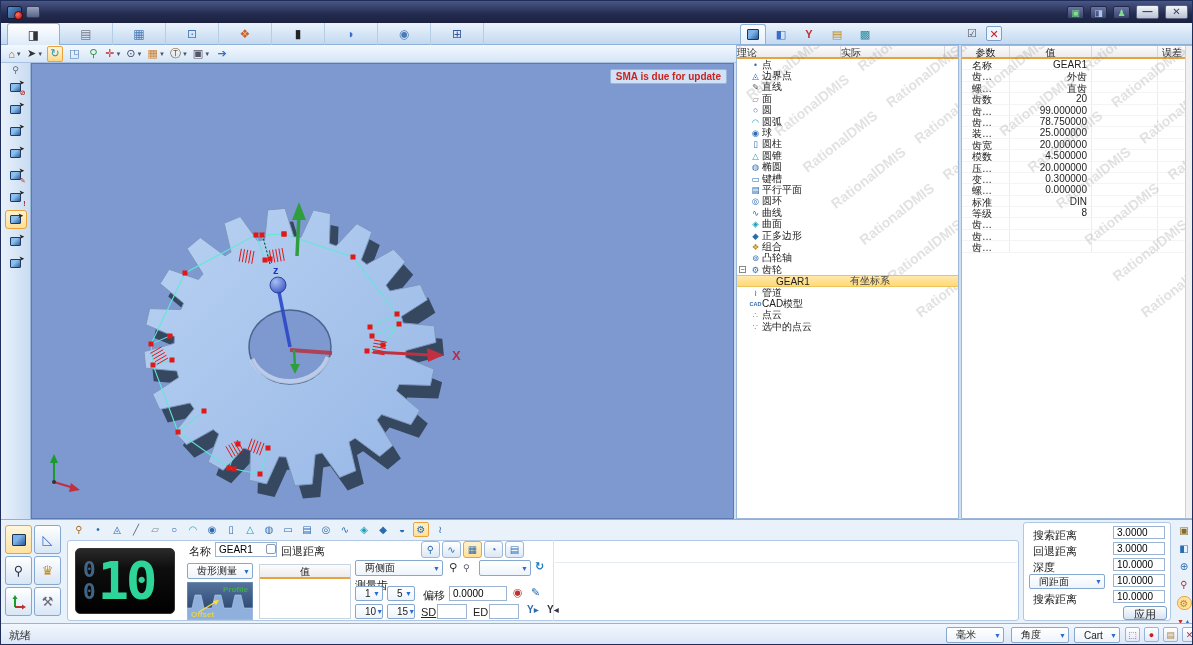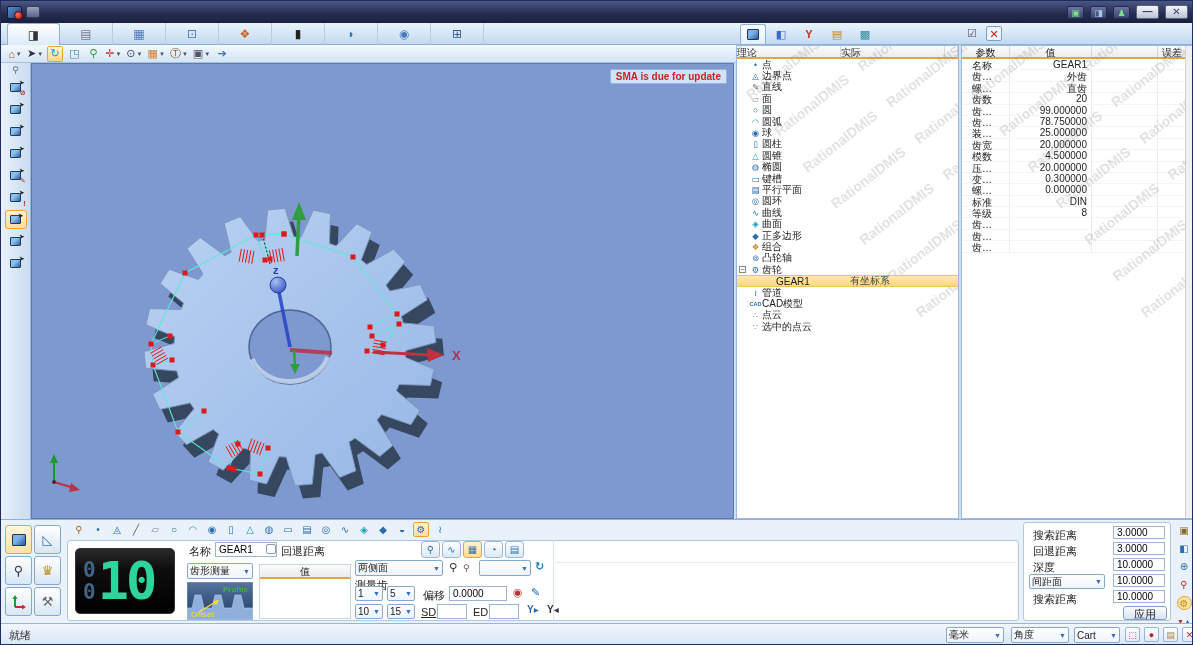--- a/index.html
+++ b/index.html
@@ -93,21 +93,21 @@
   .gico.active { background:linear-gradient(#fff3d0,#ffdf95); border:1px solid #e8a33d; }
   .bgroup { position:absolute; background:#fff; border:1px solid #b0c8e4; border-radius:3px; }
   .counter { position:absolute; left:74px; top:28px; width:100px; height:66px; background:linear-gradient(#2a2a2a,#0e0e0e 30%,#000);
     border:1px solid #333; border-radius:5px; display:flex; align-items:center; overflow:hidden; font-family:"DejaVu Sans Mono",monospace; }
   .counter .side { display:flex; flex-direction:column; color:#3f6587; font-size:21px; font-weight:bold; line-height:22px; padding:0 2px 0 7px; }
   .counter .main { color:#2ed598; font-size:52px; font-weight:bold; letter-spacing:-3px; line-height:60px; }
   .blabel { position:absolute; font-size:11px; color:#222; }
   .bfield { position:absolute; height:15px; border:1px solid #9ab4d2; background:#fff; font-size:10px; padding:0 3px;
     font-family:"Liberation Sans","DejaVu Sans",sans-serif; }
   .combo { position:absolute; height:16px; border:1px solid #86a8cf; background:linear-gradient(#ffffff,#eef4fb); border-radius:2px;
-    font-size:10px; display:flex; align-items:center; padding:0 2px 0 2px; }
+    font-size:10px; display:flex; align-items:center; padding:0 2px 0 9px; }
   .combo .arr { margin-left:auto; color:#2a6cd0; font-size:7px; }
   .cb { position:absolute; width:10px; height:10px; border:1px solid #8a9ab0; background:#fff; border-radius:2px; }
   .modetabs { position:absolute; left:420px; top:21px; display:flex; gap:2px; }
   .mtab2 { width:19px; height:17px; display:flex; align-items:center; justify-content:center; font-size:10px;
     background:linear-gradient(#ffffff,#dcE9f6); border:1px solid #9ab8d8; border-radius:3px; }
   .mtab2.active { background:linear-gradient(#fff3d0,#ffdf95); border:1px solid #e8a33d; }
   .vhead { background:linear-gradient(#fcfcfc,#ececec); border-bottom:2px solid #e8a33d; height:14px; text-align:center; font-size:10px; }
   .sico { position:absolute; font-size:11px; }
   .applybtn { position:absolute; background:linear-gradient(#fdfdfd,#d7e3f2); border:1px solid #7da0c8; border-radius:3px;
     font-size:11px; text-align:center; }

